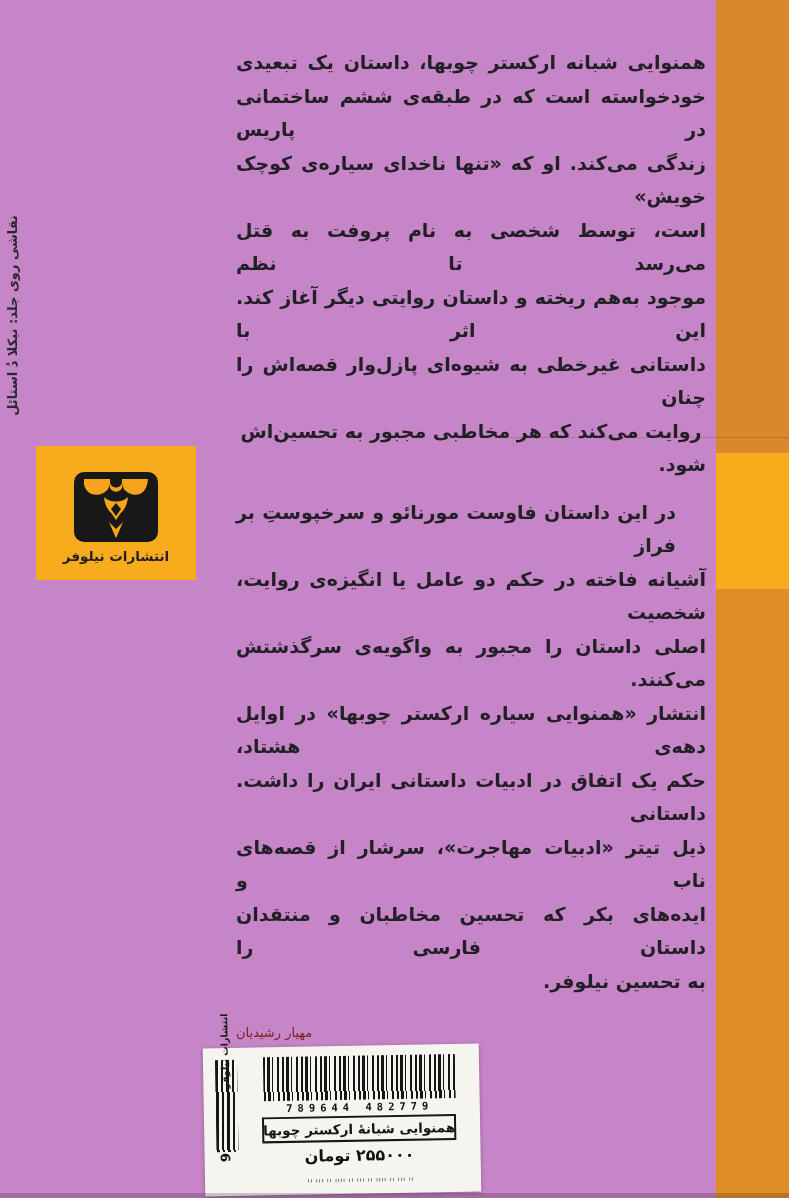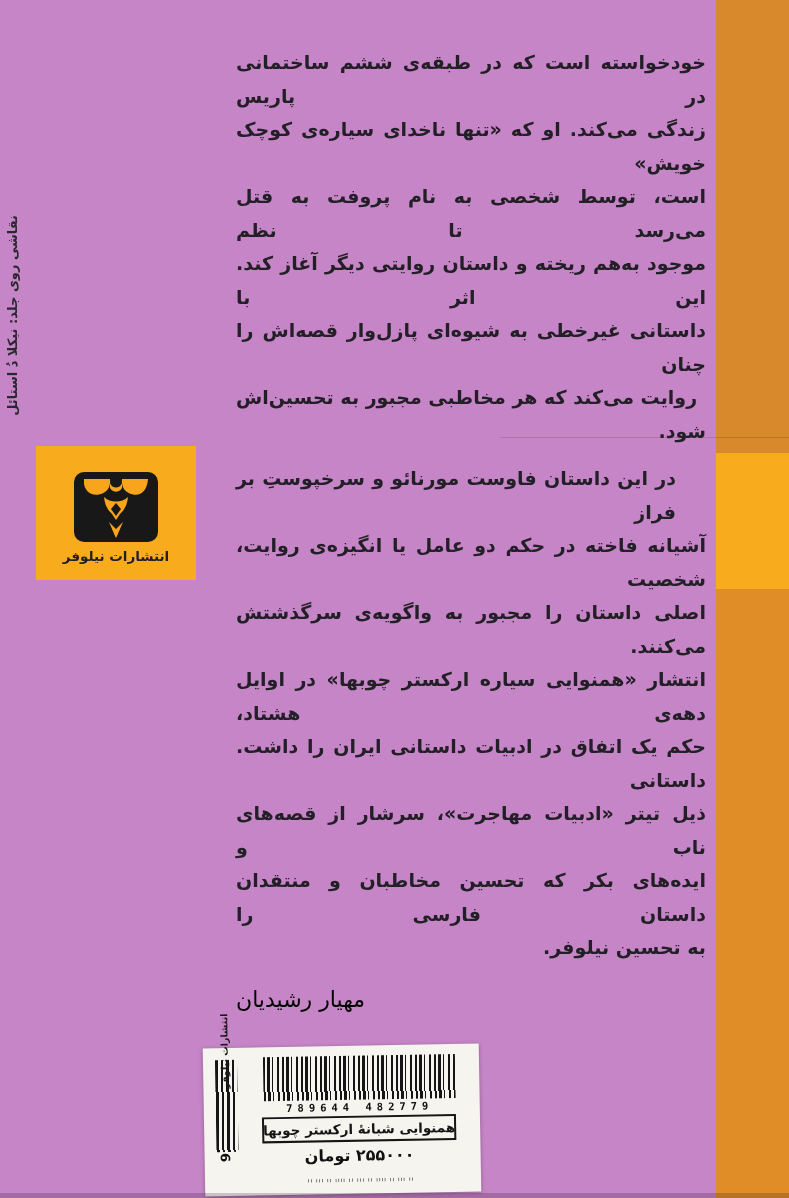--- a/index.html
+++ b/index.html
@@ -39,26 +39,26 @@
   
   .blurb{
     position:absolute;top:46px;right:83px;width:470px;
     direction:rtl;
     font-size:19px;font-weight:700;line-height:33.5px;
     color:#221f26;
     letter-spacing:0.1px;
   }
   .para{margin:0 0 14px 0;}
   .para .line{text-align:justify;text-align-last:justify;}
-  .para .line.last{text-align:left;text-align-last:right;}
+  .para .line.last{text-align:center;text-align-last:right;}
   .para.indent .line:first-child{padding-right:30px;}
   .author{
     margin-top:18px;
     direction:rtl;text-align:left;
-    font-size:22px;font-weight:400;color:#000000;
+    font-size:13px;font-weight:400;color:#7f1d1d;
   }
 
   
   .sticker{
     position:absolute;left:204px;top:1046px;width:276px;height:148px;
     background:#f6f4ef;
     transform:rotate(-1deg);
     box-shadow:0 1px 4px rgba(0,0,0,.3);
   }
   .sticker-inner{position:absolute;inset:0;}
@@ -127,20 +127,21 @@
       <path d="M30,25 C36,31 48,31 54,25 C53,34 50,38 46,42 L42,48 L38,42 C34,38 31,34 30,25 Z" fill="#f8a51d"></path>
       <path d="M42,31 l5,6 -5,7 -5,-7 Z" fill="#181818"></path>
       <path d="M35,50 L42,57 L49,50 L43,64 L42,66 L41,64 Z" fill="#f8a51d"></path>
     </svg>
     <div class="logo-name">انتشارات نیلوفر</div>
   </div>
 
   <div class="blurb">
 
   <div class="para">
+        <div class="line">همنوایی شبانه ارکستر چوبها، داستان یک تبعیدی</div>
         <div class="line">خودخواسته است که در طبقه‌ی ششم ساختمانی در پاریس</div>
         <div class="line">زندگی می‌کند. او که «تنها ناخدای سیاره‌ی کوچک خویش»</div>
         <div class="line">است، توسط شخصی به نام پروفت به قتل می‌رسد تا نظم</div>
         <div class="line">موجود به‌هم ریخته و داستان روایتی دیگر آغاز کند. این اثر با</div>
         <div class="line">داستانی غیرخطی به شیوه‌ای پازل‌وار قصه‌اش را چنان</div>
         <div class="line last">روایت می‌کند که هر مخاطبی مجبور به تحسین‌اش شود.</div>
       </div>
       <div class="para indent">
         <div class="line">در این داستان فاوست مورنائو و سرخپوستِ بر فراز</div>
         <div class="line">آشیانه فاخته در حکم دو عامل یا انگیزه‌ی روایت، شخصیت</div>

